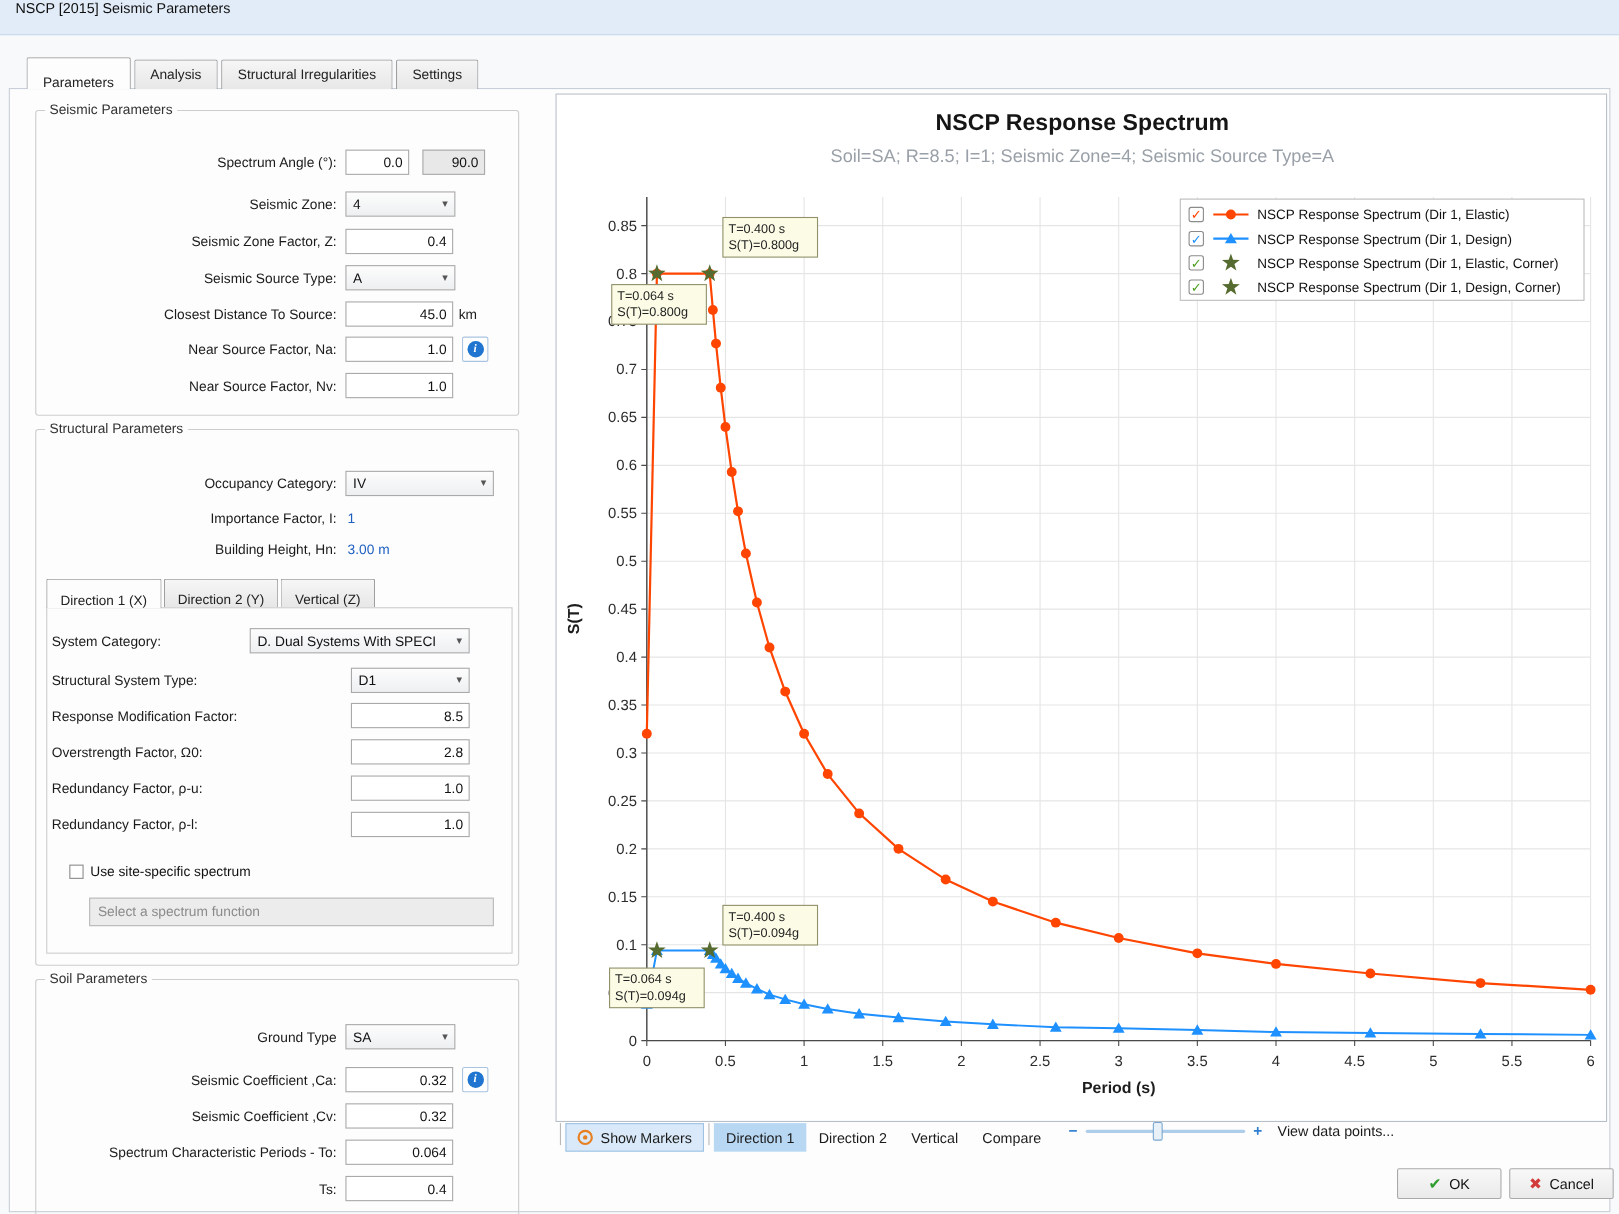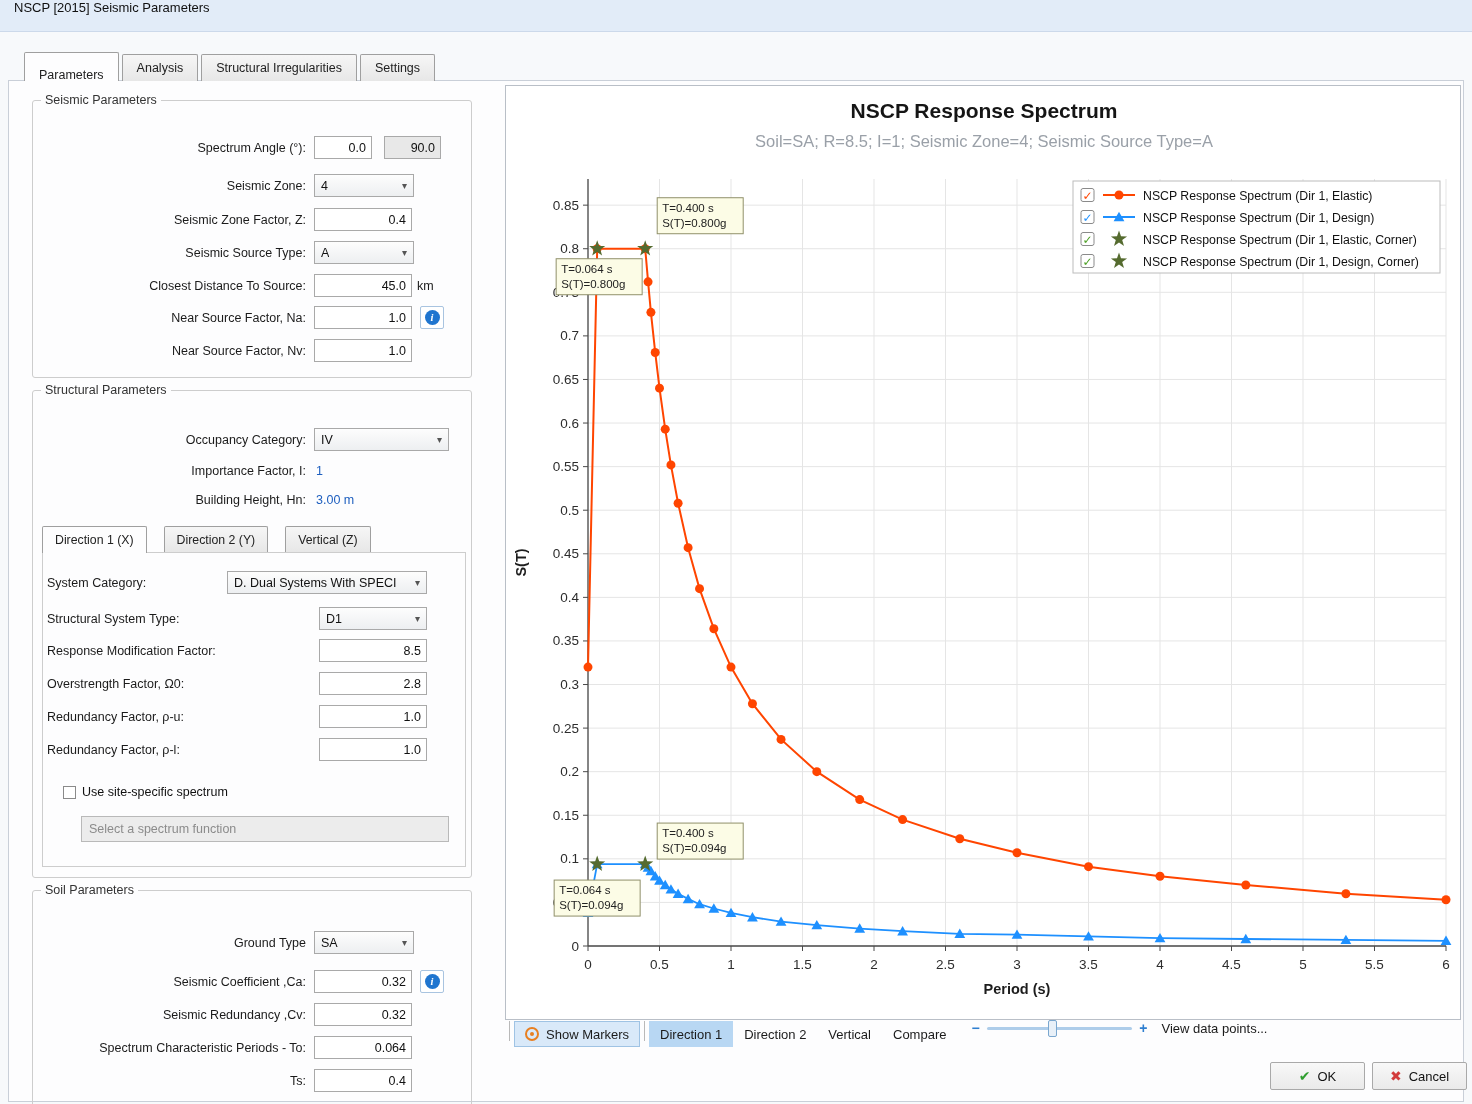--- a/index.html
+++ b/index.html
@@ -18,21 +18,21 @@
   .fin{height:23px;border:1px solid #a9a9a9;background:#fff;font-size:12.5px;text-align:right;padding:0 5px;font-family:inherit;color:#111;}
   .fin.gray{background:#e8e8e8;}
   .dropdown{height:23px;border:1px solid #a9a9a9;background:linear-gradient(#fdfdfd,#edeff1);display:flex;align-items:center;font-size:12.5px;padding:0 6px;color:#111;overflow:hidden;white-space:nowrap;}
   .dropdown .dval{overflow:hidden;white-space:nowrap;}
   .dropdown .arrow{margin-left:auto;font-size:10px;color:#555;padding-left:5px;}
   .unit{margin-left:5px;font-size:12.5px;color:#1b1b1b;}
   .bval{color:#1e5fbf;font-size:12.5px;margin-left:2px;}
   .ibtn{width:24px;height:23px;margin-left:8px;border:1px solid #a9c4e0;background:#fff;display:flex;align-items:center;justify-content:center;border-radius:2px;cursor:default;}
   .ibadge{width:15px;height:15px;border-radius:50%;background:#1f75cf;color:#fff;font-size:10.5px;font-weight:bold;font-style:italic;font-family:"Liberation Serif","DejaVu Serif",serif;display:flex;align-items:center;justify-content:center;}
   .itabstrip{position:absolute;display:flex;z-index:3;}
-  .itab{padding:0 12px;height:26px;display:flex;align-items:center;font-size:12.3px;color:#222;border:1px solid #9f9f9f;border-bottom:none;background:linear-gradient(#f6f6f6,#e7e7e7);margin-right:17px;border-radius:2px 2px 0 0;}
+  .itab{padding:0 12px;height:26px;display:flex;align-items:flex-end;font-size:12.3px;color:#222;border:1px solid #9f9f9f;border-bottom:none;background:linear-gradient(#f6f6f6,#e7e7e7);margin-right:2px;border-radius:2px 2px 0 0;}
   .itab.active{background:#fdfdfe;position:relative;z-index:4;height:27px;}
   .innerbox{position:absolute;border:1px solid #cdcdcd;background:#fdfdfe;}
   .irow{position:absolute;left:4px;right:38px;height:23px;display:flex;align-items:center;}
   .ilabel{flex:1;margin-right:8px;font-size:12.5px;color:#1b1b1b;white-space:nowrap;}
   .cbrow{position:absolute;display:flex;align-items:center;}
   .cb{width:13px;height:13px;border:1px solid #8a8a8a;background:#fff;margin-right:6px;flex:none;}
   .cblabel{font-size:12.5px;color:#111;}
   .disabled-input{position:absolute;background:#ececec;border:1px solid #b9b9b9;color:#8b8b8b;font-size:12.5px;display:flex;align-items:center;padding:0 7px;}
   .chart-panel{position:absolute;left:505px;top:85px;width:956px;height:935px;background:#ffffff;border:1px solid #b9bfc7;z-index:2;}
   #chart-svg{display:block;}
@@ -205,21 +205,21 @@
       </div>
     </div>
     <div class="frow" style="top:79px">
       <span class="flabel">Seismic Coefficient ,Ca:</span>
       <input class="fin" style="width: 98px;" value="0.32">
       <button class="ibtn">
           <span class="ibadge">i</span>
         </button>
     </div>
     <div class="frow" style="top:112px">
-      <span class="flabel">Seismic Redundancy ,Cv:</span>
+      <span class="flabel">Seismic Coefficient ,Cv:</span>
       <input class="fin" style="width: 98px;" value="0.32">
     </div>
     <div class="frow" style="top:145px">
       <span class="flabel">Spectrum Characteristic Periods - To:</span>
       <input class="fin" style="width: 98px;" value="0.064">
     </div>
     <div class="frow" style="top:178px">
       <span class="flabel">Ts:</span>
       <input class="fin" style="width: 98px;" value="0.4">
     </div>

